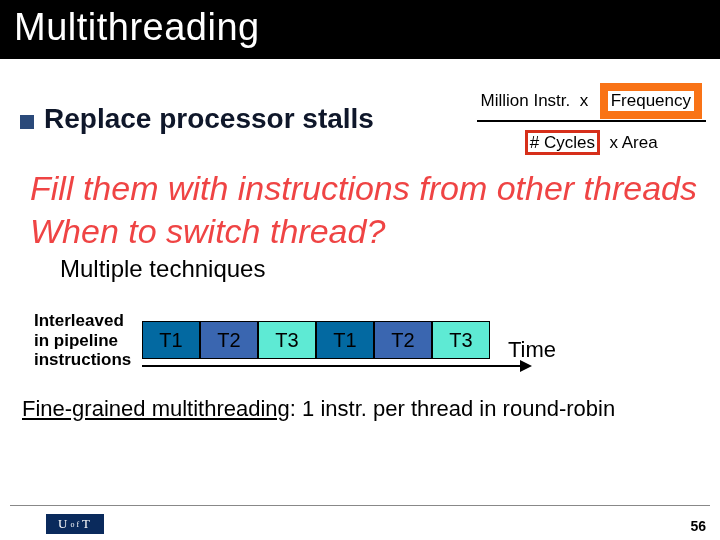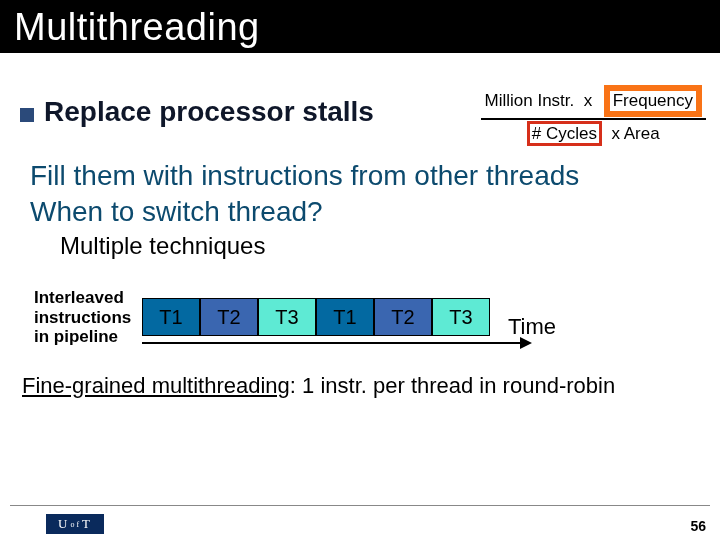--- a/index.html
+++ b/index.html
@@ -1,30 +1,30 @@
 <!DOCTYPE html>
 <html><head>
 <meta charset="utf-8">
 <style>
   * { box-sizing: border-box; margin: 0; padding: 0; }
   html, body { width: 720px; height: 540px; font-family: Arial, Helvetica, sans-serif; background: #fff; overflow: hidden; }
   .slide { width: 720px; height: 540px; position: relative; }
-  .title-bar { background: #000; color: #fff; padding: 6px 14px 4px; }
+  .title-bar { background: #000; color: #fff; padding: 6px 14px 10px; }
   .title-bar h1 { font-size: 38px; font-weight: 400; letter-spacing: 0.5px; }
   .content { padding: 24px 8px 0 20px; }
   .row1 { display: flex; align-items: center; justify-content: space-between; margin-bottom: 14px; }
   .sq { display: inline-block; width: 14px; height: 14px; background: #2b4a7a; margin-right: 10px; vertical-align: -1px; }
   .sq-black { background: #000; width: 16px; height: 16px; margin-right: 6px; vertical-align: -2px; }
   .lvl1 { font-size: 28px; color: #0f172a; font-weight: bold; }
   .frac { font-size: 17px; text-align: center; line-height: 1.15; margin-right: 6px; position: relative; }
   .frac .num { border-bottom: 2px solid #000; padding: 0 4px 1px; white-space: nowrap; }
-  .frac .den { padding-top: 1px; white-space: nowrap; }
-  .redbox { border: 6px solid #f97316; padding: 0 3px; margin-left: 2px; display: inline-block; margin-top: 8px; }
+  .frac .den { padding-top: 8px; white-space: nowrap; }
+  .redbox { border: 8px solid #f97316; padding: 0 3px; margin-left: 2px; display: inline-block; }
   .redbox-small { border: 3px solid #d62f1a; padding: 0 2px; display: inline-block; }
-  .lvl2 { font-size: 28px; color: #0c4a6e; margin: 2px 0 2px 4px; }
+  .lvl2 { font-size: 34px; color: #ef4444; margin: 2px 0 2px 4px; font-style: italic; }
   .lvl3 { font-size: 24px; color: #000; margin: 2px 0 2px 34px; }
   .pipeline { display: flex; align-items: center; margin: 26px 0 0 14px; }
   .pipe-label { font-size: 17px; font-weight: 700; width: 108px; line-height: 1.15; }
   .pipe-boxes { display: flex; position: relative; }
   .pb { width: 58px; height: 38px; border: 1.5px solid #000; display: flex; align-items: center; justify-content: center; font-size: 20px; font-weight: 400; color: #000; }
   .c1 { background: #0369a1; } 
   .c2 { background: #3a66b0; } 
   .c3 { background: #5eead4; } 
   .arrow-line { position: absolute; left: 0; right: -40px; bottom: -8px; height: 2px; background: #000; }
   .arrow-line::after { content: ""; position: absolute; right: -2px; top: -5px; border-left: 12px solid #000; border-top: 6px solid transparent; border-bottom: 6px solid transparent; }
@@ -70,22 +70,22 @@
     <div class="lvl2">
       <span class="sq-black"></span><span>When to switch thread?</span>
     </div>
     <div class="lvl3">
       <span class="sq-black"></span><span>Multiple techniques</span>
     </div>
 
     <div class="pipeline">
       <div class="pipe-label">
         <div>Interleaved</div>
+        <div>in pipeline</div>
         <div>instructions</div>
-        <div>in pipeline</div>
       </div>
       <div class="pipe-boxes">
         <div class="pb c1">T1</div>
         <div class="pb c2">T2</div>
         <div class="pb c3">T3</div>
         <div class="pb c1">T1</div>
         <div class="pb c2">T2</div>
         <div class="pb c3">T3</div>
         <div class="arrow-line"></div>
       </div>

